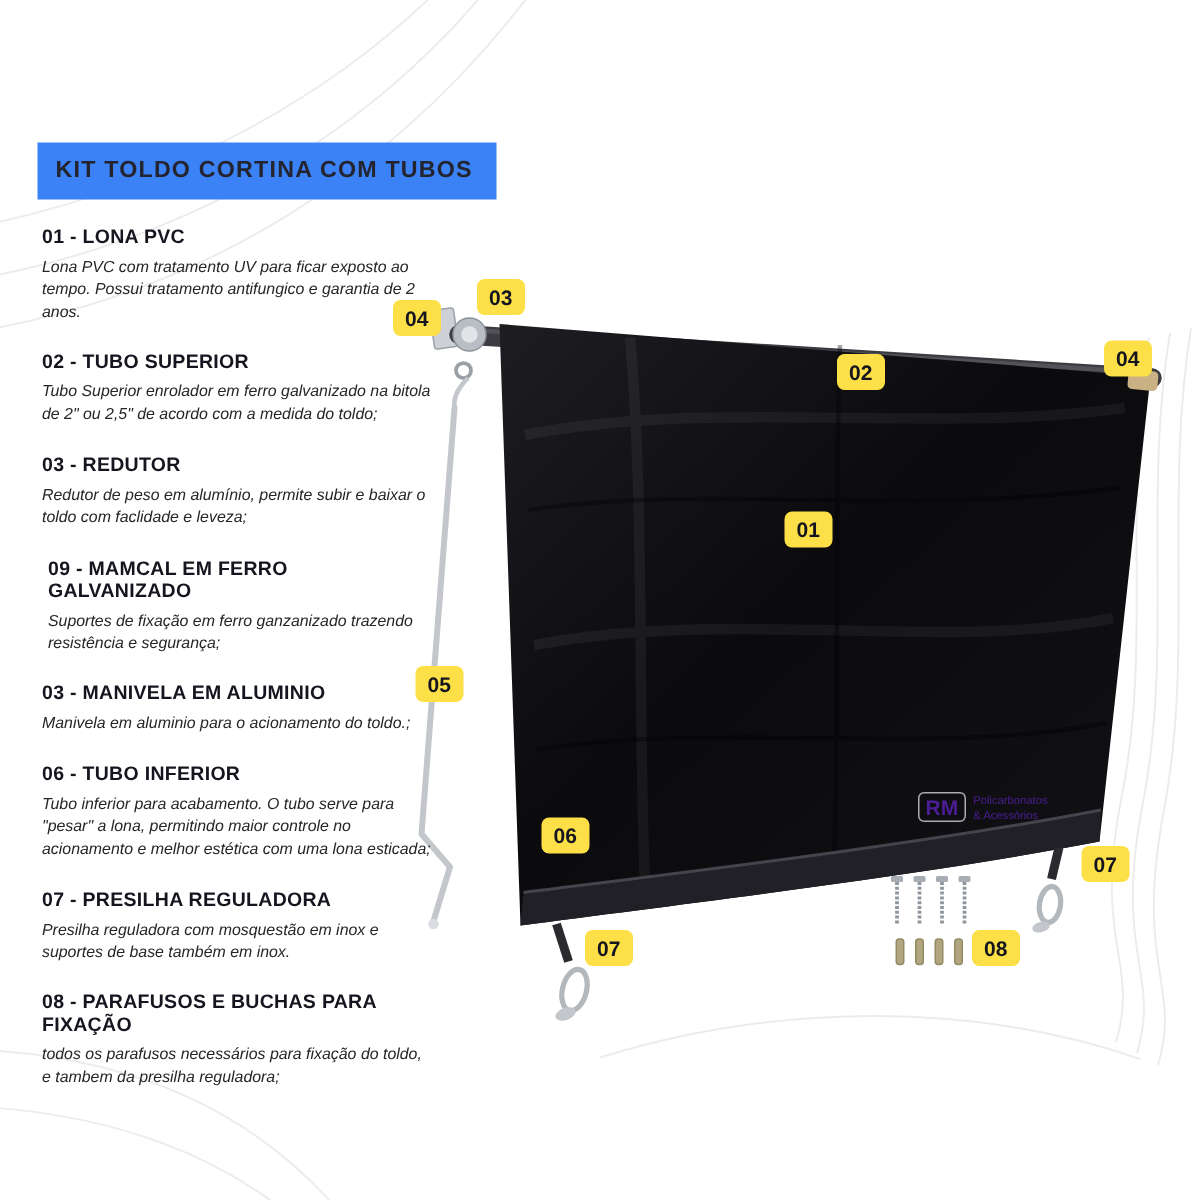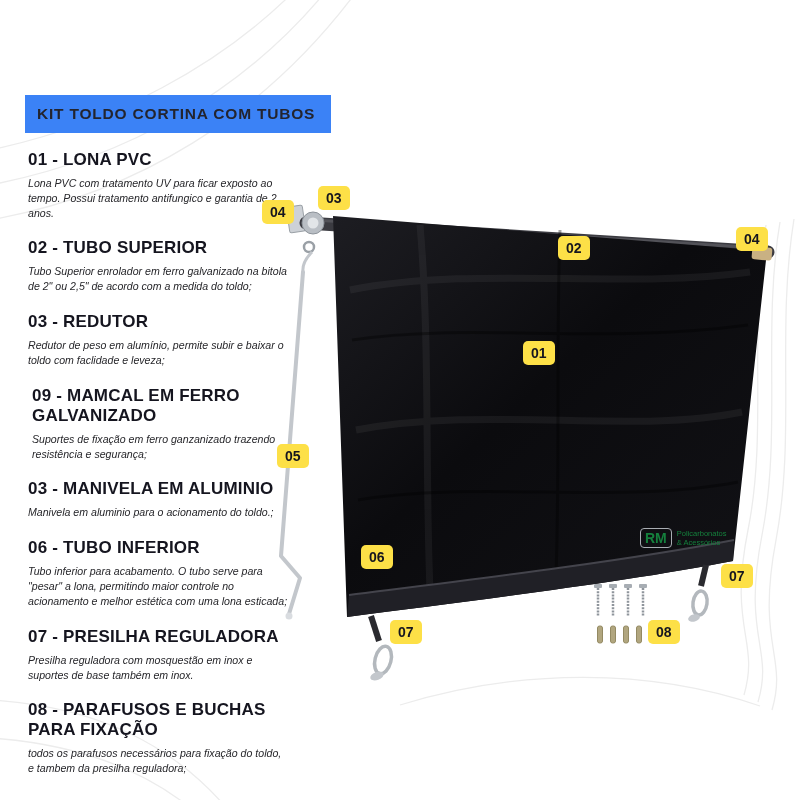--- a/index.html
+++ b/index.html
@@ -8,30 +8,30 @@
     font-family:"Liberation Sans", sans-serif;
   }
   
   .title-badge{
     position:absolute;left:25px;top:95px;background:#3b82f6;color:#23242e;
     font-size:15.5px;font-weight:bold;letter-spacing:.8px;padding:10px 16px 10px 12px;
   }
   
   .parts{position:absolute;left:28px;top:150px;width:262px;}
   .part{margin-bottom:18px;}
-  .part h3{margin:0 0 6px 0;font-size:17px;color:#15151f;letter-spacing:.2px;font-weight:bold;}
+  .part h3{margin:0 0 6px 0;font-size:13px;color:#15151f;letter-spacing:.2px;font-weight:bold;}
   .part p{margin:0;font-size:10.6px;line-height:1.4;color:#26262a;font-style:italic;}
   .part.indented{padding-left:4px;}
   
   .num-badge{
     position:absolute;background:#fde047;color:#15151f;font-weight:bold;font-size:14px;
     padding:5px 8px;border-radius:5px;line-height:1;
   }
   
-  .watermark{position:absolute;left:640px;top:528px;display:flex;align-items:center;gap:5px;color:#15803d;}
+  .watermark{position:absolute;left:612px;top:528px;display:flex;align-items:flex-end;gap:5px;color:#4c1d95;}
   .watermark .abbr{font-weight:bold;font-size:14px;border:1.5px solid #a9adb3;border-radius:4px;padding:1px 4px;}
   .watermark .lines{font-size:7.5px;line-height:1.25;}
   .art{position:absolute;left:0;top:0;}
 </style>
 </head>
 <body>
 
 <div class="page">
 
   <svg class="art" width="800" height="800" viewBox="0 0 800 800">

